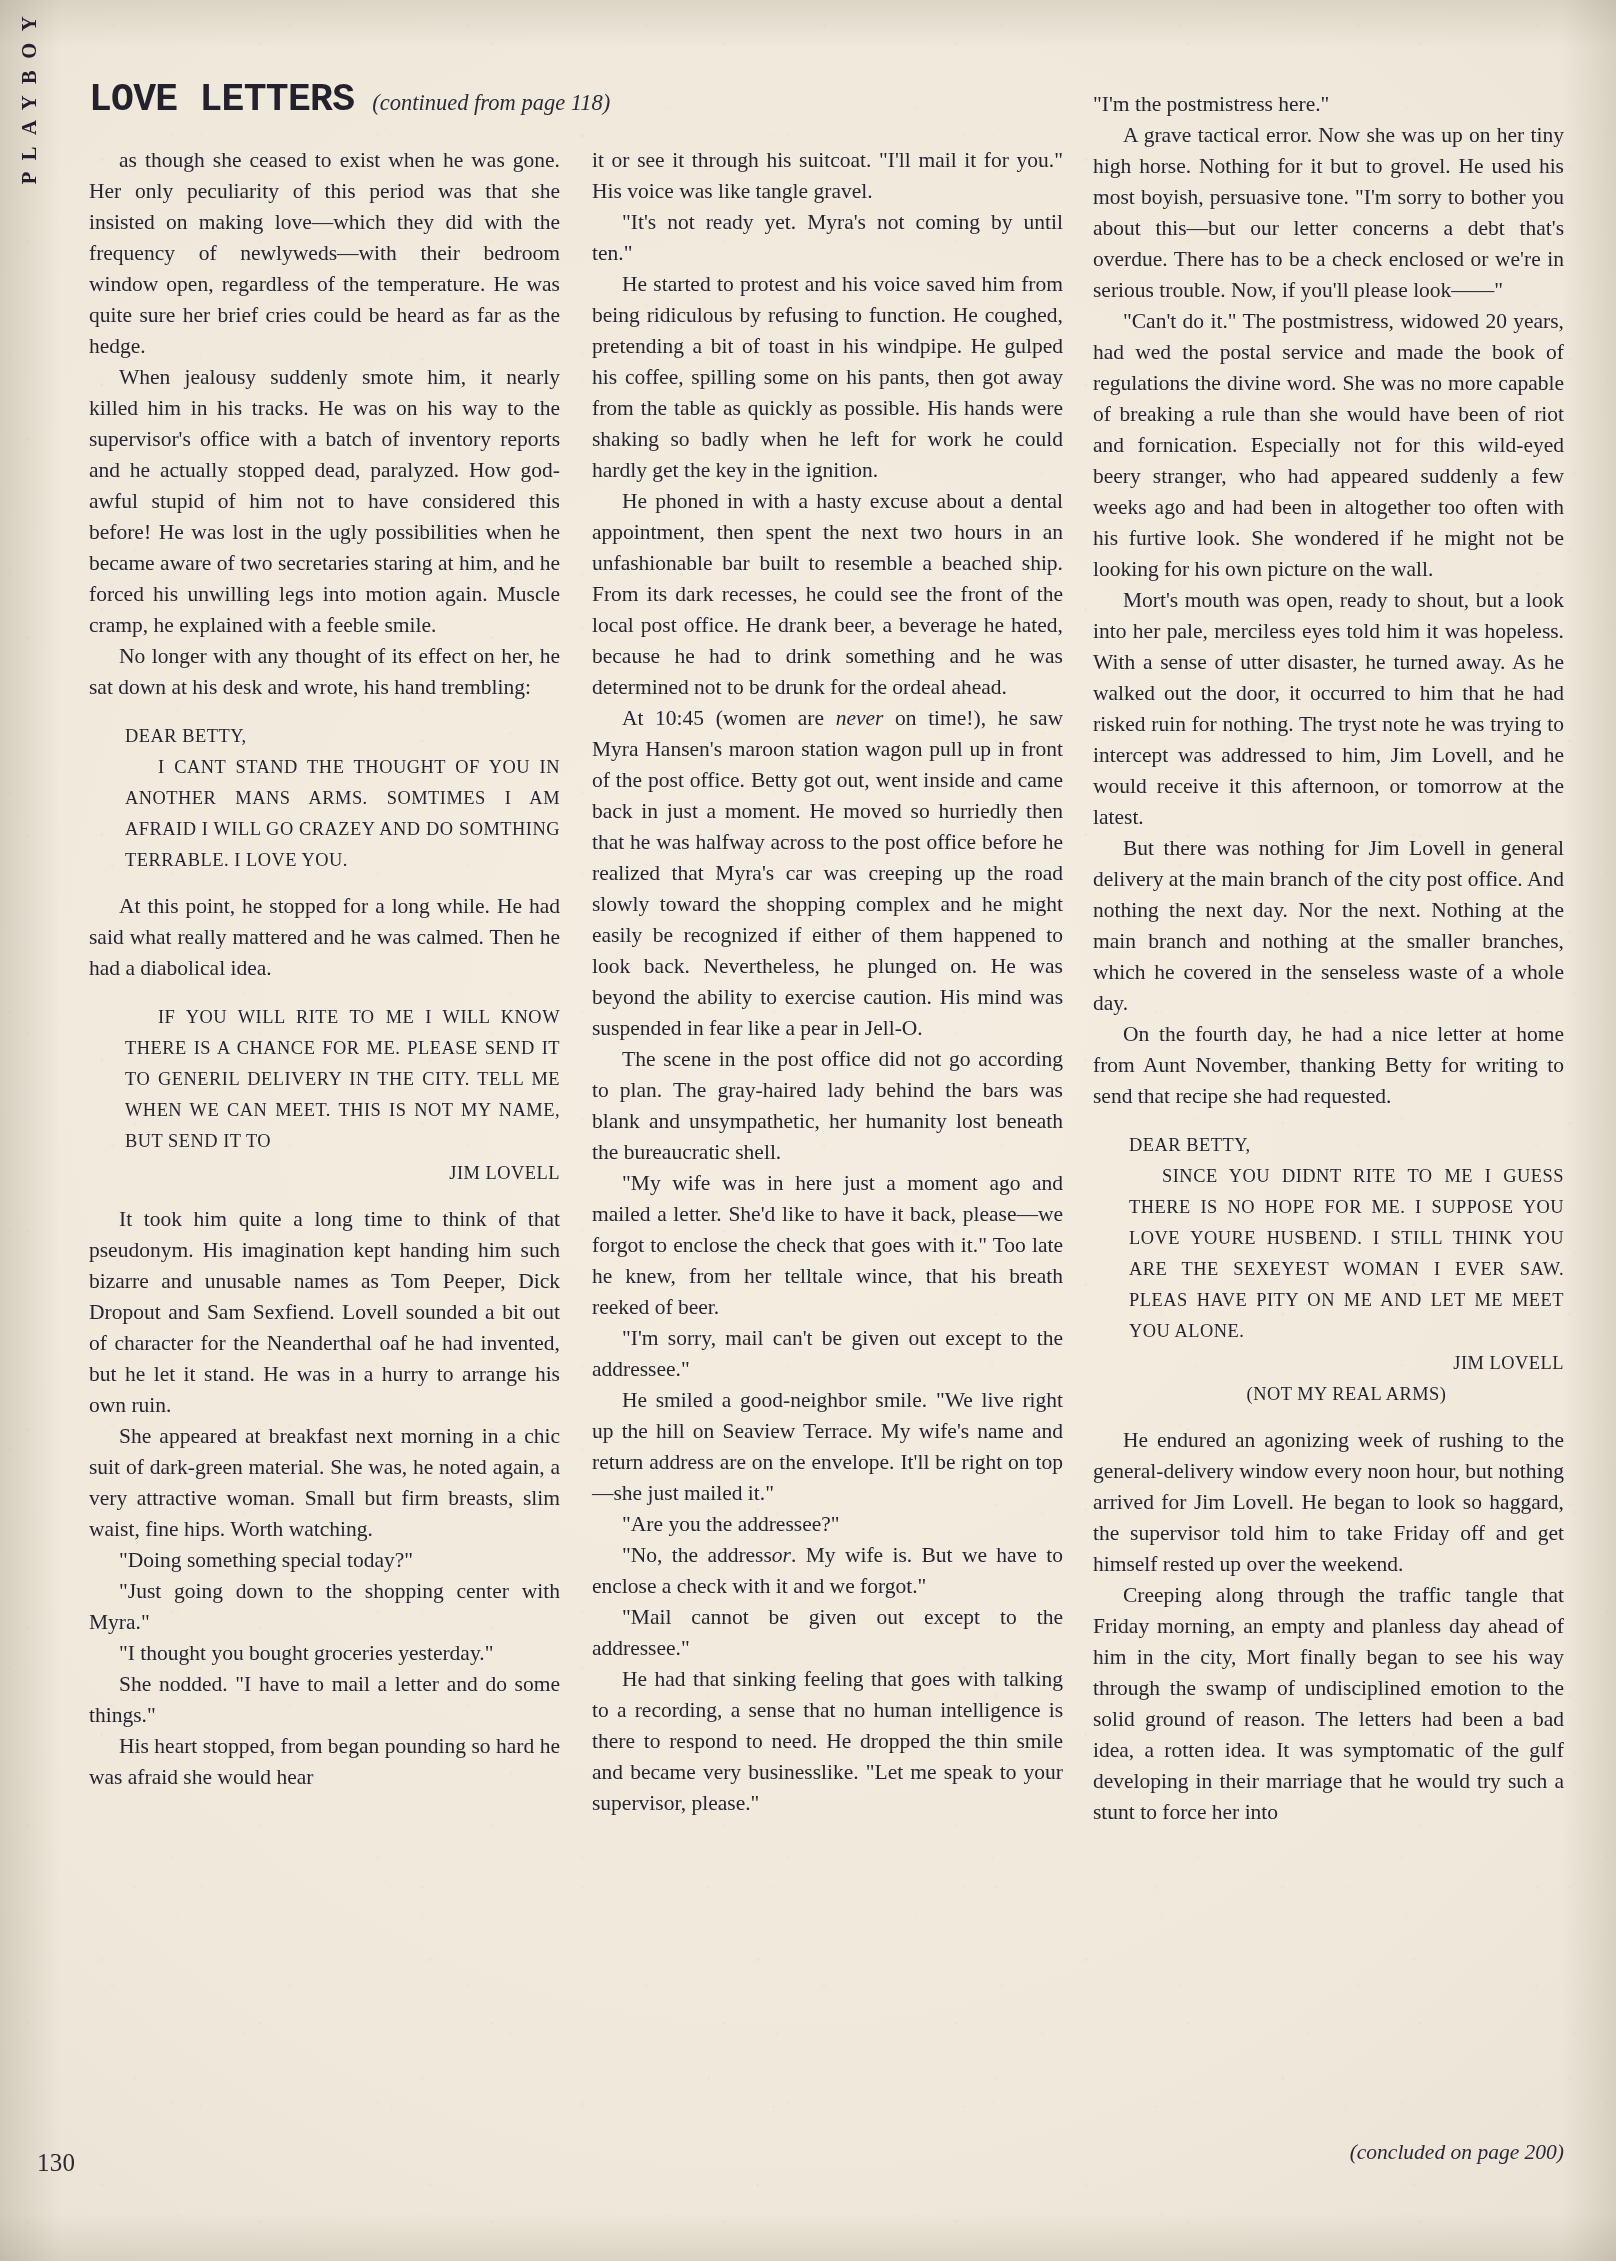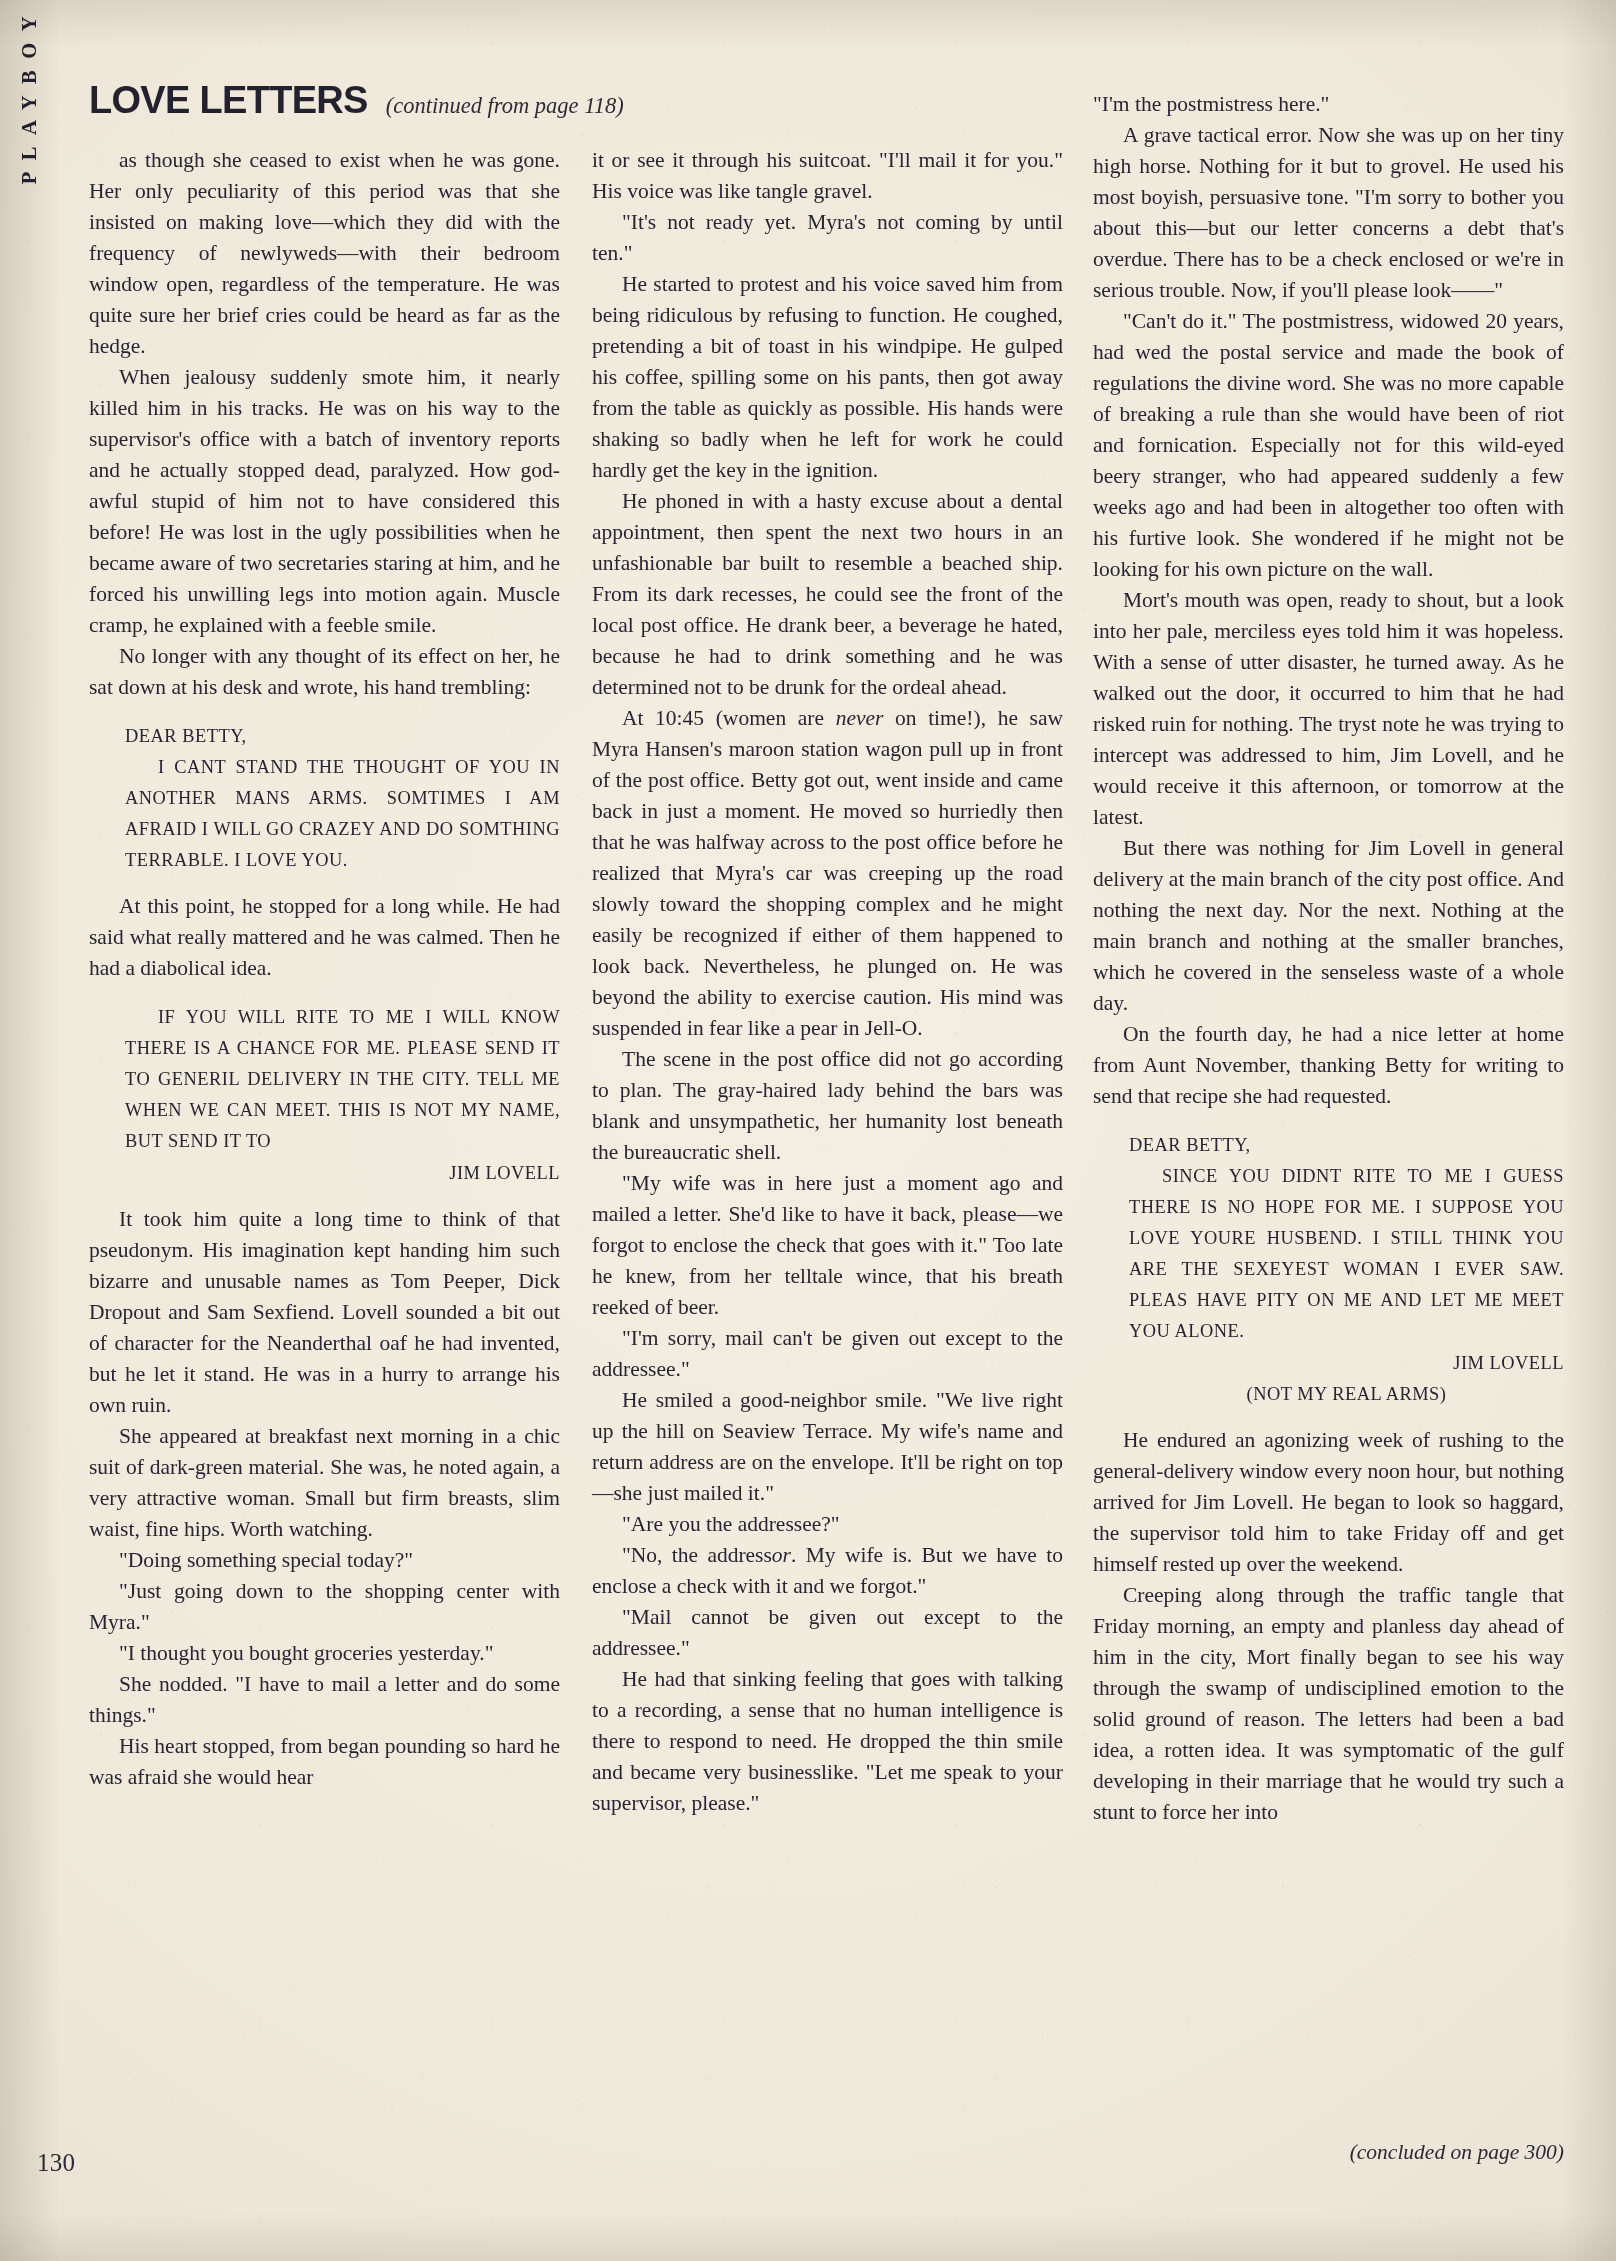--- a/index.html
+++ b/index.html
@@ -69,21 +69,21 @@
 
   .head-row {
     position: absolute;
     left: 89px;
     top: 81px;
     display: flex;
     align-items: baseline;
     gap: 18px;
   }
   .story-title {
-    font-family: Liberation Sans, sans-serif;
+    font-family: Liberation Mono, monospace;
     font-weight: bold;
     font-size: 38px;
     letter-spacing: -0.7px;
     color: #23212d;
     line-height: 1;
     text-align: center;
   }
   .cont-note {
     font-family: "Liberation Serif", "DejaVu Serif", serif;
     font-style: italic;
@@ -234,16 +234,16 @@
       <span class="salut">DEAR BETTY,</span>
       <span class="body">SINCE YOU DIDNT RITE TO ME I GUESS THERE IS NO HOPE FOR ME. I SUPPOSE YOU LOVE YOURE HUSBEND. I STILL THINK YOU ARE THE SEXEYEST WOMAN I EVER SAW. PLEAS HAVE PITY ON ME AND LET ME MEET YOU ALONE.</span>
       <span class="sign">JIM LOVELL</span>
       <span class="sign-sub">(NOT MY REAL ARMS)</span>
     </div>
 
     <p>He endured an agonizing week of rushing to the general-delivery window every noon hour, but nothing arrived for Jim Lovell. He began to look so haggard, the supervisor told him to take Friday off and get himself rested up over the weekend.</p>
     <p>Creeping along through the traffic tangle that Friday morning, an empty and planless day ahead of him in the city, Mort finally began to see his way through the swamp of undisciplined emotion to the solid ground of reason. The letters had been a bad idea, a rotten idea. It was symptomatic of the gulf developing in their marriage that he would try such a stunt to force her into</p>
   </div>
 
-  <div class="footer-note">(concluded on page 300)</div>
+  <div class="footer-note">(concluded on page 200)</div>
   <div class="folio">130</div>
 </div>
 
 
 </body></html>

